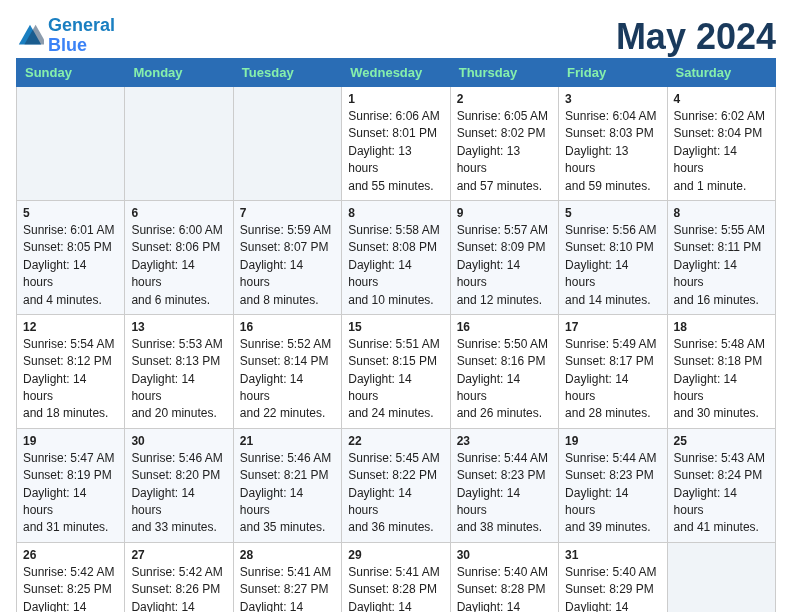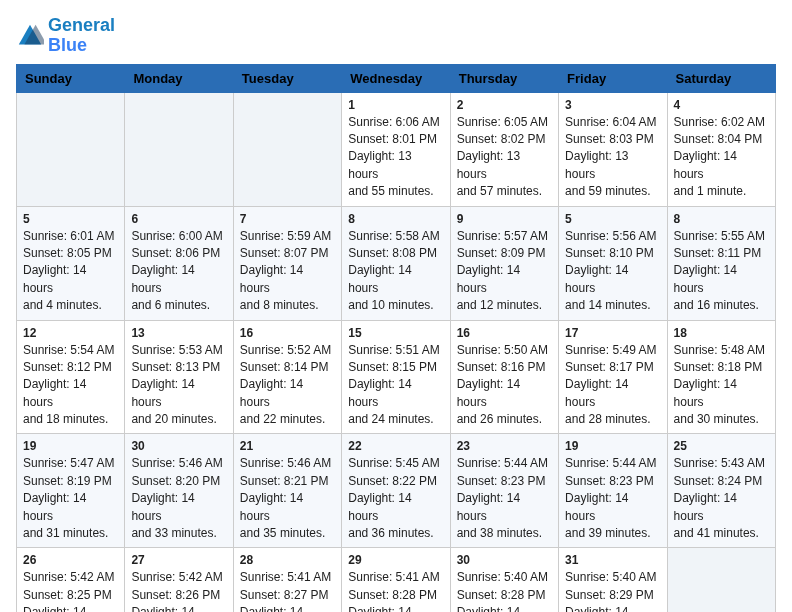--- a/index.html
+++ b/index.html
@@ -7,21 +7,21 @@
       font-family: Arial, sans-serif;
       background: #fff;
       width: 792px;
       min-height: 612px;
       padding: 16px;
     }
     .header {
       display: flex;
       justify-content: space-between;
       align-items: flex-start;
-      margin-bottom: 8px;
+      margin-bottom: 0;
     }
     .logo {
       display: flex;
       align-items: center;
       gap: 4px;
     }
     .logo-text {
       font-size: 18px;
       font-weight: bold;
       color: #1a3a5c;
@@ -46,21 +46,21 @@
       font-size: 16px;
       color: #333;
     }
     .calendar {
       width: 100%;
       border-collapse: collapse;
       border: 1px solid #ccc;
     }
     .calendar th {
       background-color: #2a6db5;
-      color: #000000;
+      color: #86efac;
       text-align: left;
       padding: 6px 8px;
       font-size: 13px;
       border: 1px solid #2a6db5;
     }
     .calendar td {
       vertical-align: top;
       padding: 5px 6px;
       border: 1px solid #ccc;
       width: 108px;
@@ -95,20 +95,21 @@
     <svg class="logo-icon" viewBox="0 0 40 40" xmlns="http://www.w3.org/2000/svg">
       <polygon points="20,4 36,32 4,32" fill="#1a7fc1"></polygon>
       <polygon points="28,4 44,32 12,32" fill="#1a3a5c" opacity="0.5"></polygon>
     </svg>
     <div class="logo-text">
       <div><span>General</span></div>
       <div style="color:#3b82f6;">Blue</div>
     </div>
   </div>
   <div class="title-block">
+    <div class="month-title">May 2024</div>
   </div>
 </div>
 
 <table class="calendar">
   <thead>
     <tr>
     <th>Sunday</th>
         <th>Monday</th>
         <th>Tuesday</th>
         <th>Wednesday</th>

